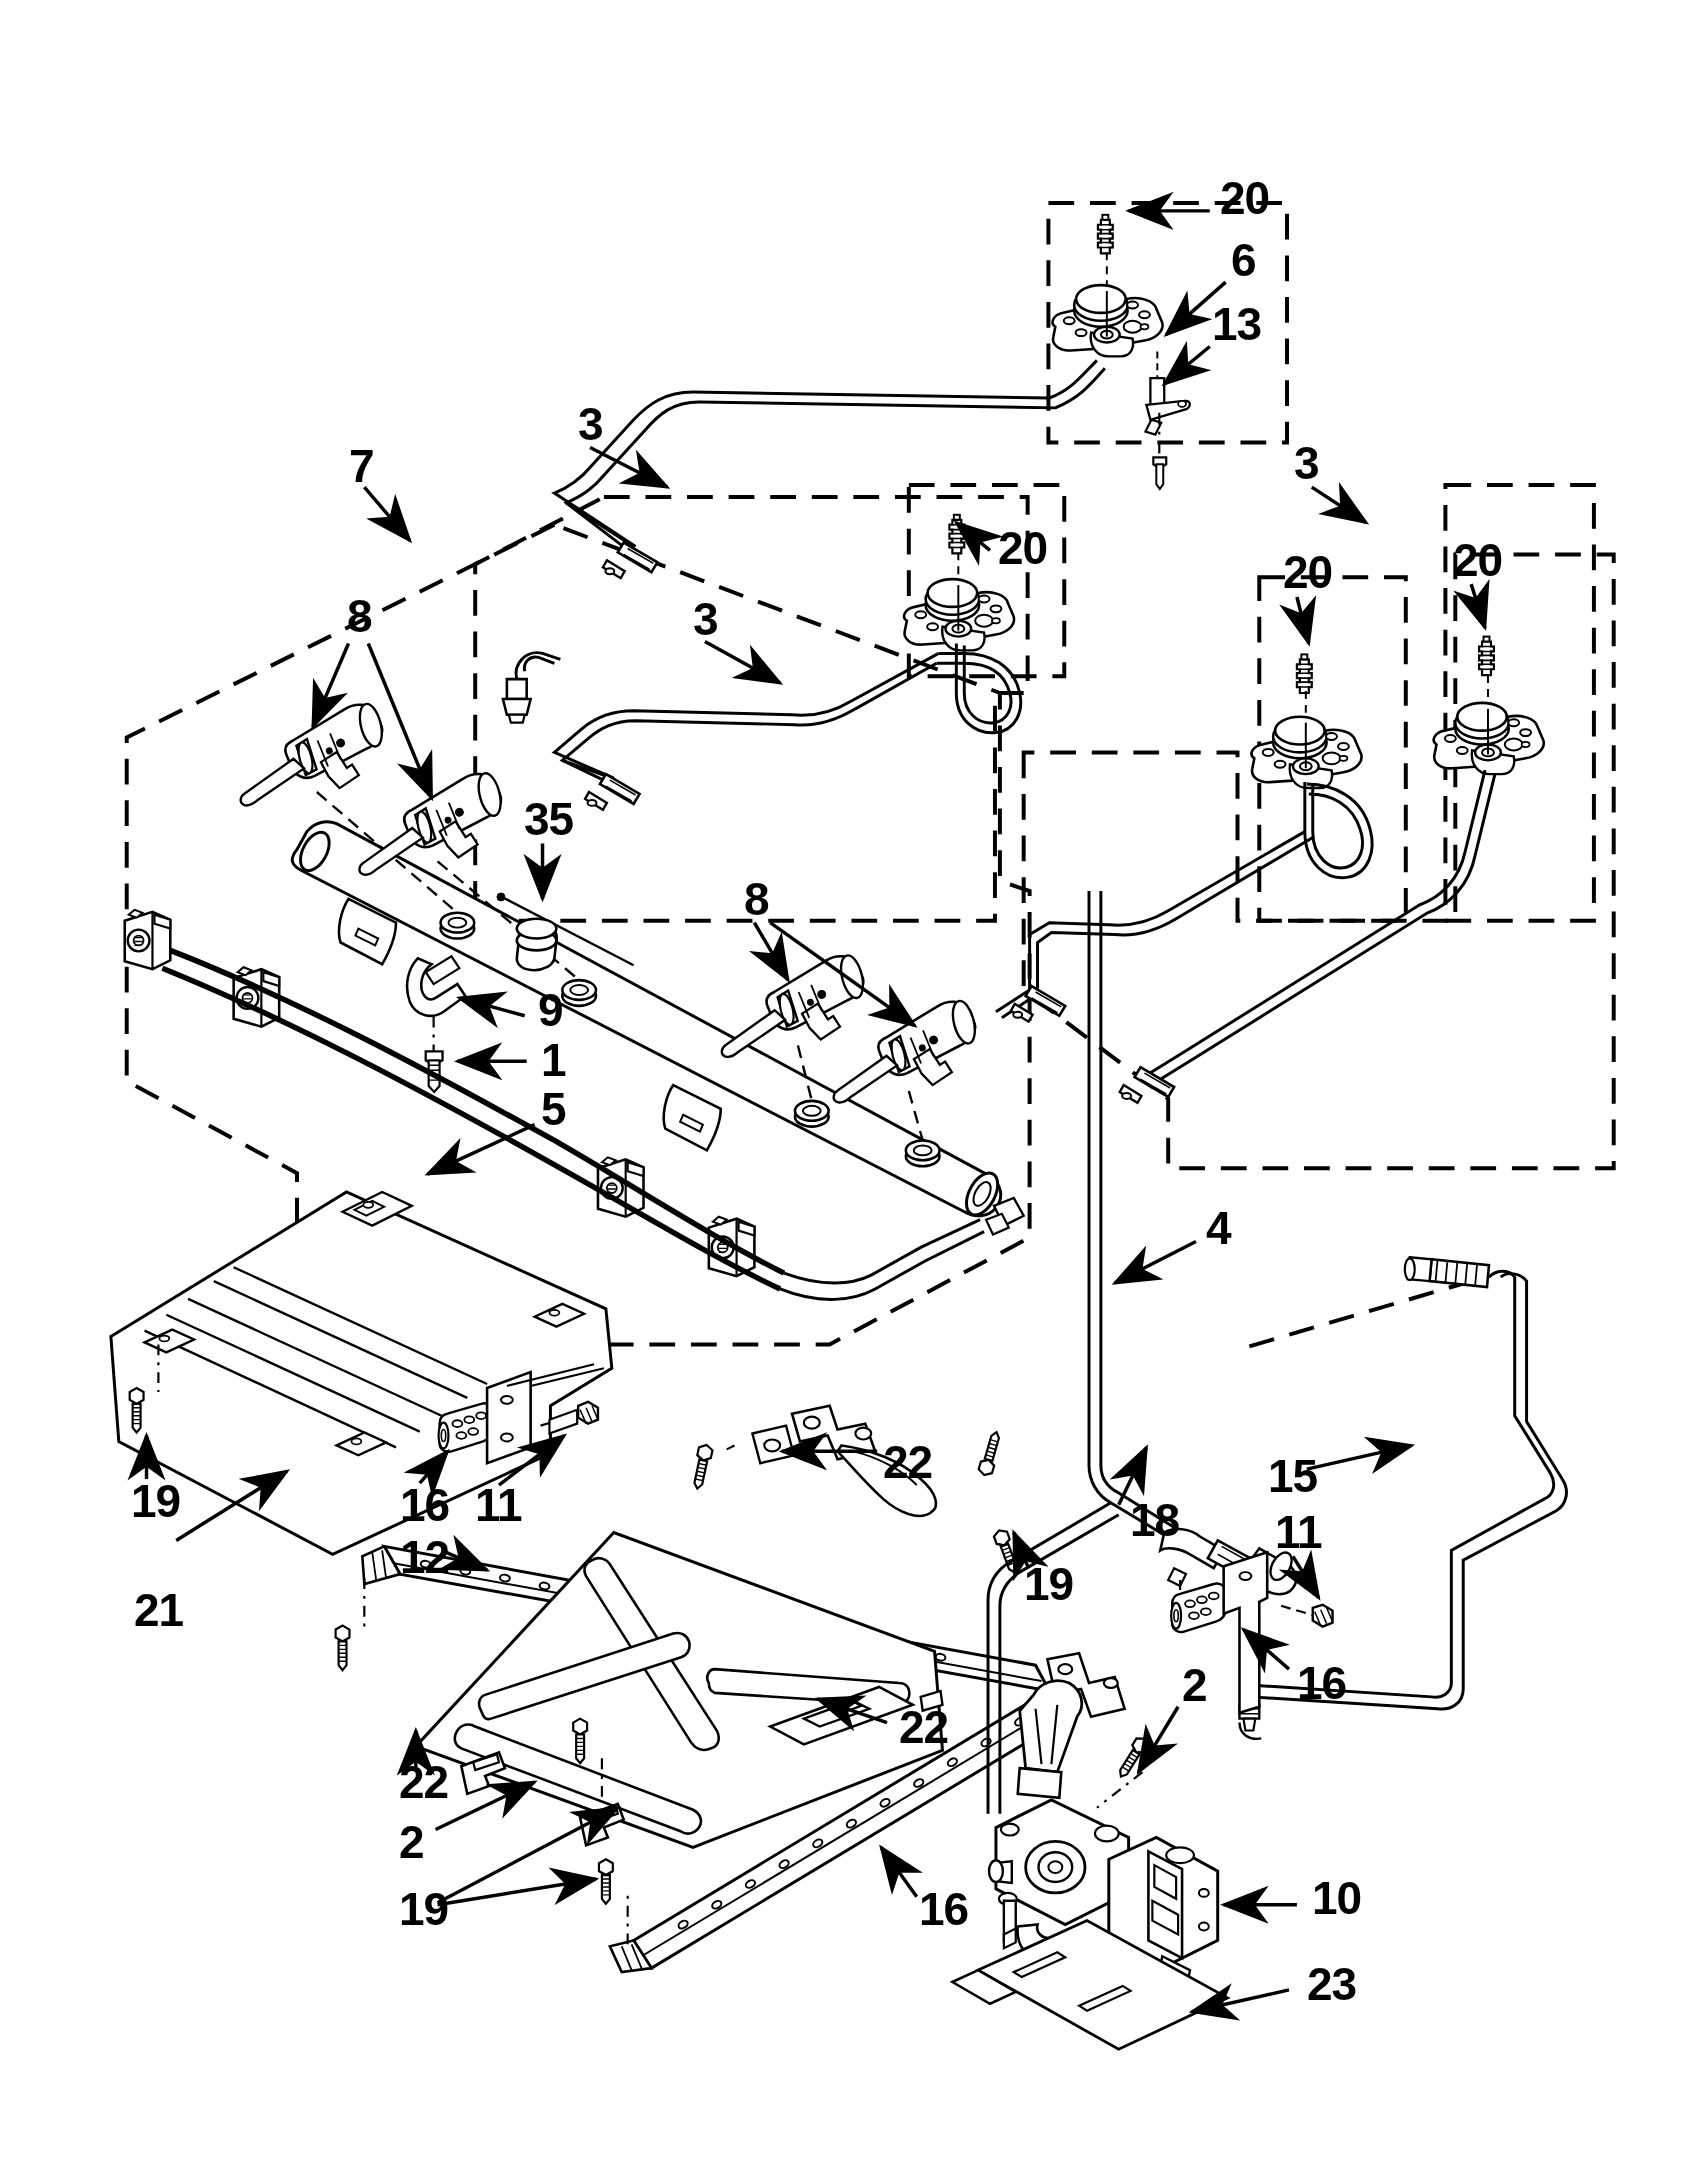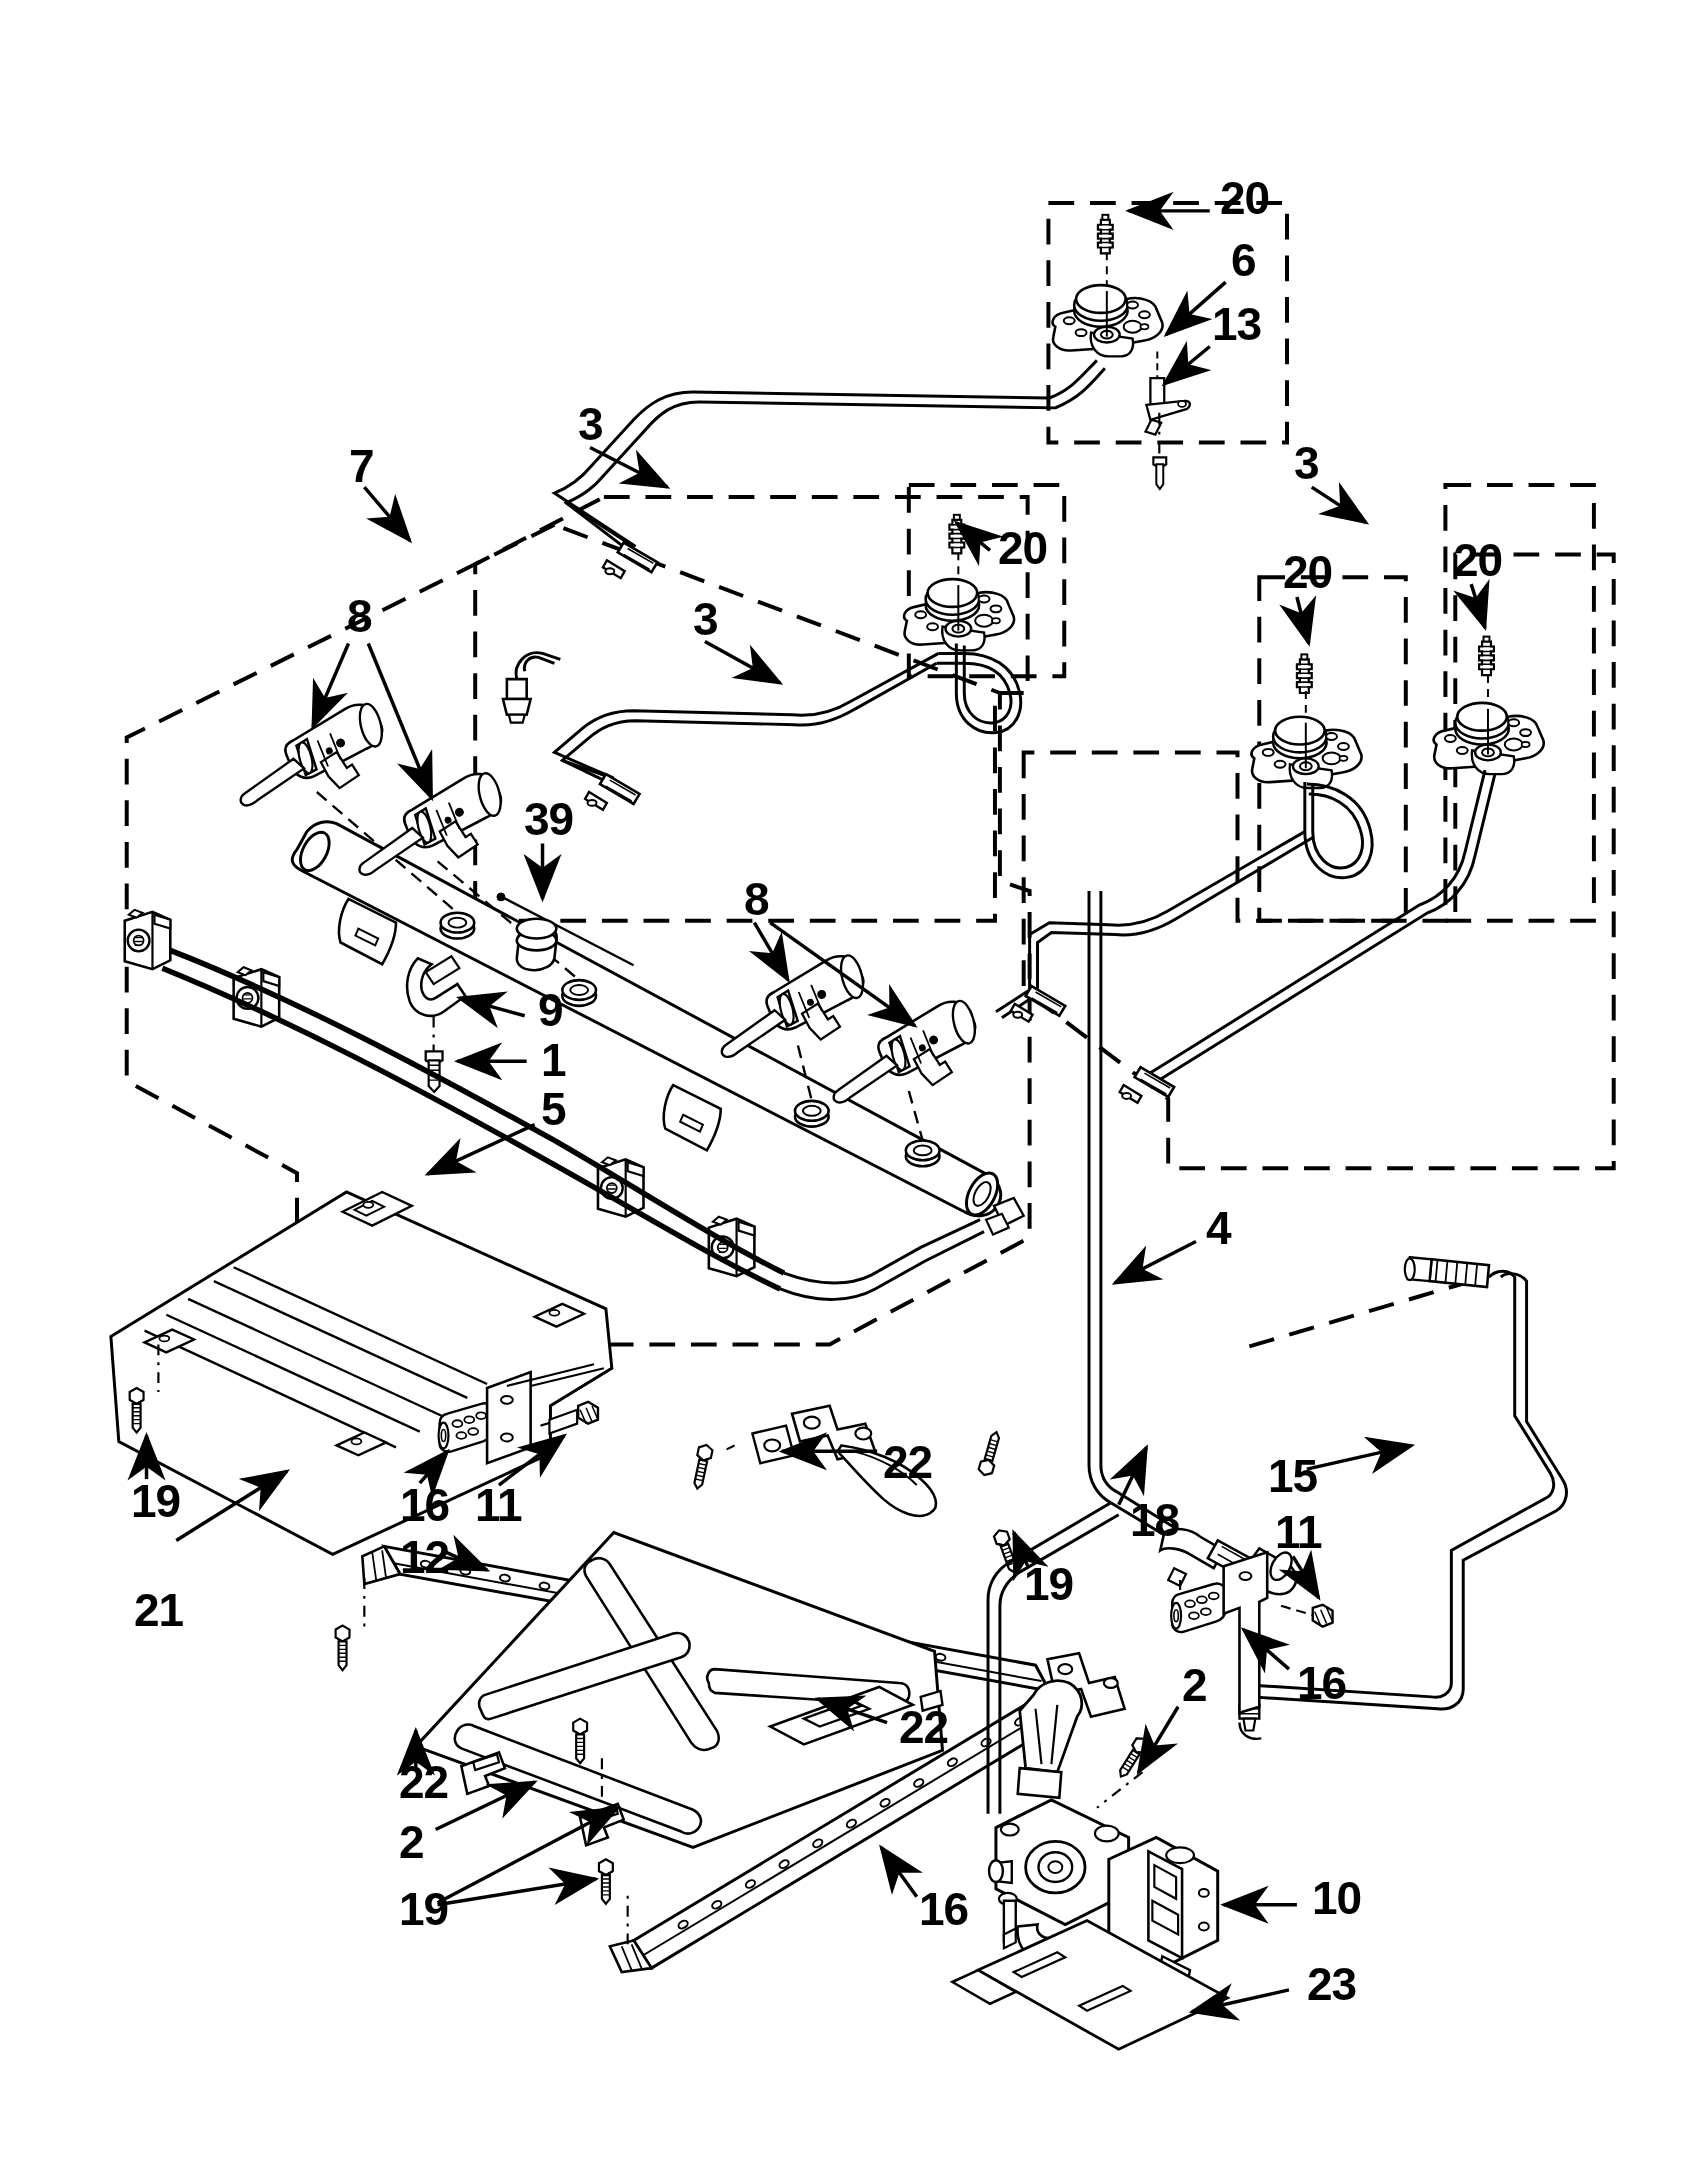--- a/index.html
+++ b/index.html
@@ -585,21 +585,21 @@
   <div class="callout" style="left:1231px;top:237px">6</div>
   <div class="callout" style="left:1212px;top:301px">13</div>
   <div class="callout" style="left:578px;top:401px">3</div>
   <div class="callout" style="left:349px;top:443px">7</div>
   <div class="callout" style="left:998px;top:525px">20</div>
   <div class="callout" style="left:1294px;top:440px">3</div>
   <div class="callout" style="left:1283px;top:549px">20</div>
   <div class="callout" style="left:1453px;top:537px">20</div>
   <div class="callout" style="left:693px;top:596px">3</div>
   <div class="callout" style="left:347px;top:593px">8</div>
-  <div class="callout" style="left:524px;top:796px">39</div>
+  <div class="callout" style="left:524px;top:796px">35</div>
   <div class="callout" style="left:744px;top:876px">8</div>
   <div class="callout" style="left:538px;top:987px">9</div>
   <div class="callout" style="left:541px;top:1037px">1</div>
   <div class="callout" style="left:541px;top:1086px">5</div>
   <div class="callout" style="left:1206px;top:1205px">4</div>
   <div class="callout" style="left:131px;top:1478px">19</div>
   <div class="callout" style="left:134px;top:1587px">21</div>
   <div class="callout" style="left:400px;top:1482px">16</div>
   <div class="callout" style="left:475px;top:1482px">11</div>
   <div class="callout" style="left:400px;top:1534px">12</div>

